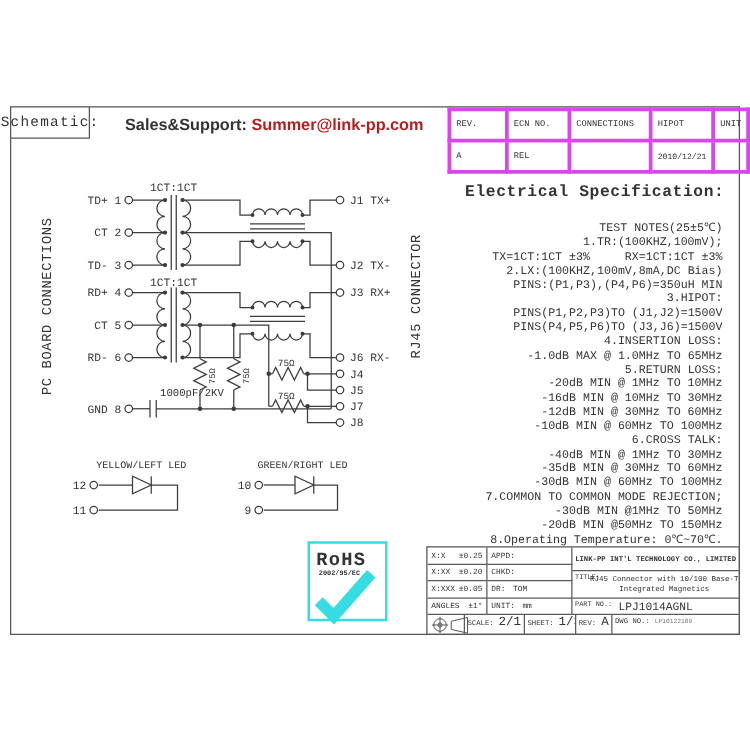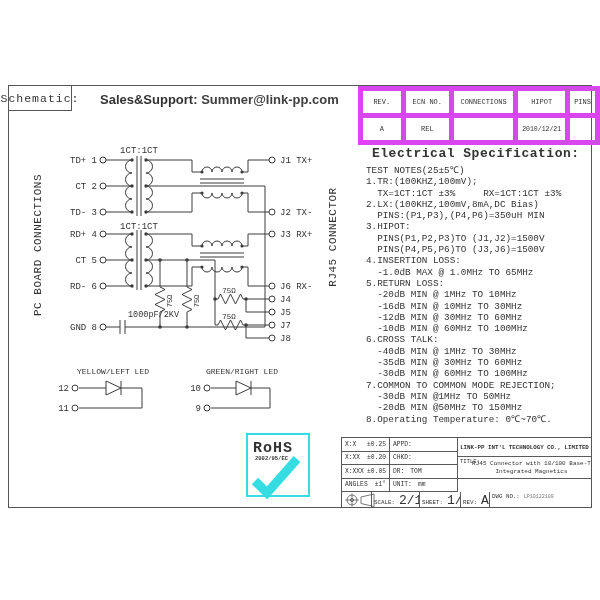--- a/index.html
+++ b/index.html
@@ -4,38 +4,38 @@
 <style>
   html,body{margin:0;padding:0;background:#fff;}
   body{width:600px;height:600px;position:relative;overflow:hidden;
        font-family:"Liberation Mono","DejaVu Sans Mono",monospace;color:#333;}
   .abs{position:absolute;box-sizing:border-box;}
   
   #sheet{left:8px;top:85px;width:584px;height:423px;border:1px solid #555;}
   #schembox{left:8px;top:85px;width:64px;height:26px;border:1px solid #555;background:#fff;
             font-size:11.5px;display:flex;align-items:center;justify-content:center;letter-spacing:1px;}
   #salesline{left:100px;top:92px;font-family:"Liberation Sans",sans-serif;font-size:13px;font-weight:bold;}
-  #salesline .email{color:#404040;}
+  #salesline .email{color:#b91c1c;}
   
   #revtbl{left:358px;top:86px;border-collapse:collapse;table-layout:fixed;}
-  #revtbl td{border:5px solid #d946ef;font-size:7px;text-align:center;height:14px;padding:4px;overflow:hidden;white-space:nowrap;}
+  #revtbl td{border:3px solid #d946ef;font-size:7px;text-align:left;height:14px;padding:4px;overflow:hidden;white-space:nowrap;}
   
   #spec{left:362px;top:146px;width:232px;}
   #spec .spec-title{font-size:13px;letter-spacing:0.5px;margin:0 0 4px 10px;font-weight:bold;}
-  #spec pre{margin:4px;font-family:inherit;font-size:9.3px;line-height:11.3px;white-space:pre;}
+  #spec pre{margin:16px;font-family:inherit;font-size:9.3px;line-height:11.3px;white-space:pre;text-align:right;}
   
   #tblock{left:341px;top:437px;width:251px;height:71px;border:1px solid #555;}
   #tblock .c{position:absolute;box-sizing:border-box;overflow:hidden;white-space:nowrap;}
   .bb{border-bottom:1px solid #5a5a5a;} .br{border-right:1px solid #5a5a5a;}
   .tol{left:0;width:48px;height:13.5px;font-size:6.3px;display:flex;justify-content:space-between;align-items:center;padding:0 3px;}
   .fld{left:48px;width:68px;height:13.5px;font-size:6.3px;display:flex;align-items:center;padding:0 3px;gap:6px;}
   .rsec{left:116px;width:133px;}
   .tinylab{position:absolute;left:2px;top:1px;font-size:5.5px;}
   .botcell{top:54px;height:15px;font-size:5.8px;padding:1px 2px;}
-  .botcell .v{font-size:13px;margin-left:4px;}
+  .botcell .v{font-size:10px;margin-left:4px;}
   
   svg text{font-family:"Liberation Mono","DejaVu Sans Mono",monospace;fill:#333;}
 </style>
 </head>
 <body>
 
 <svg class="abs" style="left:0;top:0" width="600" height="600" viewBox="0 0 600 600">
   <g stroke="#3c3c3c" stroke-width="1" fill="none">
 
     <g>
@@ -244,21 +244,21 @@
       <col style="width:67px">
       <col style="width:40px">
       <col style="width:25px">
     </colgroup>
   <tbody>
       <tr>
     <td>REV.</td>
     <td>ECN NO.</td>
     <td>CONNECTIONS</td>
     <td>HIPOT</td>
-    <td>PINS</td>
+    <td>UNIT</td>
   </tr>
   <tr>
     <td>A</td>
     <td>REL</td>
     <td></td>
     <td style="font-size:6.5px">2010/12/21</td>
     <td></td>
   </tr>
 </tbody>
   </table>
@@ -329,20 +329,24 @@
   <div class="c rsec bb" style="top:0;height:19px;display:flex;align-items:center;justify-content:center;font-size:5.8px;font-weight:bold;">
     <span>LINK-PP INT'L TECHNOLOGY CO., LIMITED</span>
   </div>
   <div class="c rsec bb" style="top:19px;height:22px;">
     <span class="tinylab">TITLE:</span>
     <div style="padding-left:14px;text-align:center;font-size:6px;line-height:8px;margin-top:3px;">
       <div>RJ45 Connector with 10/100 Base-T</div>
       <div>Integrated Magnetics</div>
     </div>
   </div>
+  <div class="c rsec bb" style="top:41px;height:13px;">
+    <span class="tinylab">PART NO.:</span>
+    <div style="text-align:center;font-size:9px;margin-top:2px;">LPJ1014AGNL</div>
+  </div>
 
   <div class="c botcell br" style="left:0;width:30px;"></div>
   <div class="c botcell br" style="left:30px;width:48px;">
     <span>SCALE:</span><span class="v">2/1</span>
   </div>
   <div class="c botcell br" style="left:78px;width:41px;">
     <span>SHEET:</span><span class="v">1/3</span>
   </div>
   <div class="c botcell br" style="left:119px;width:29px;">
     <span>REV:</span><span class="v">A</span>

